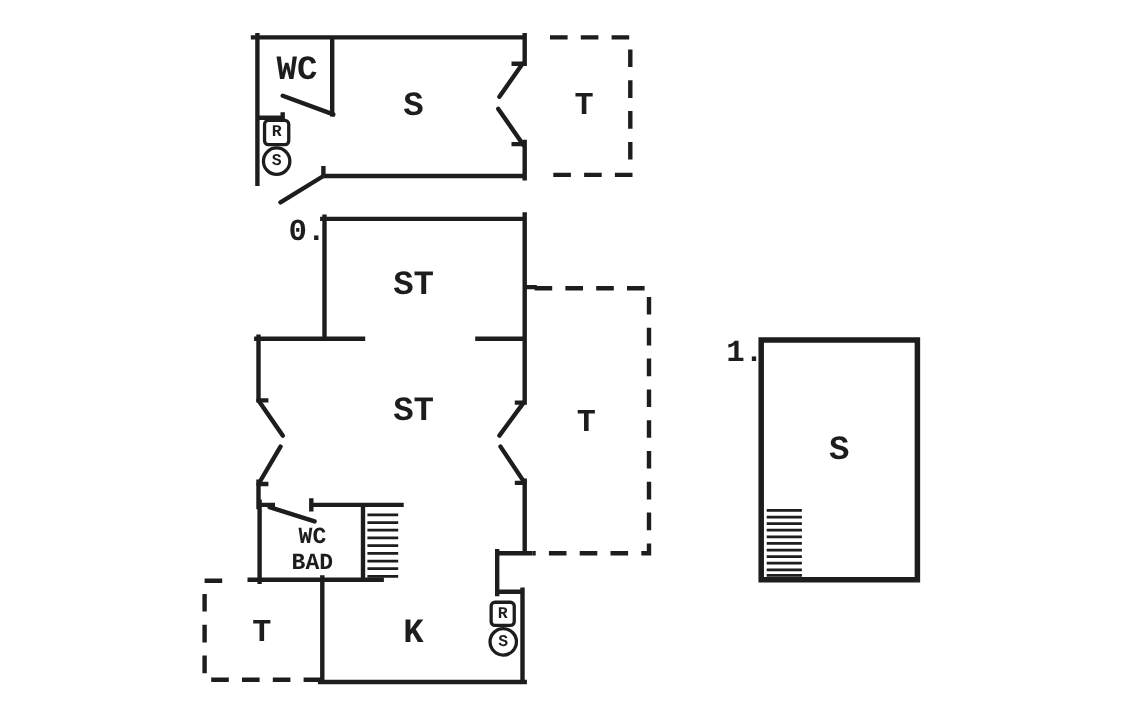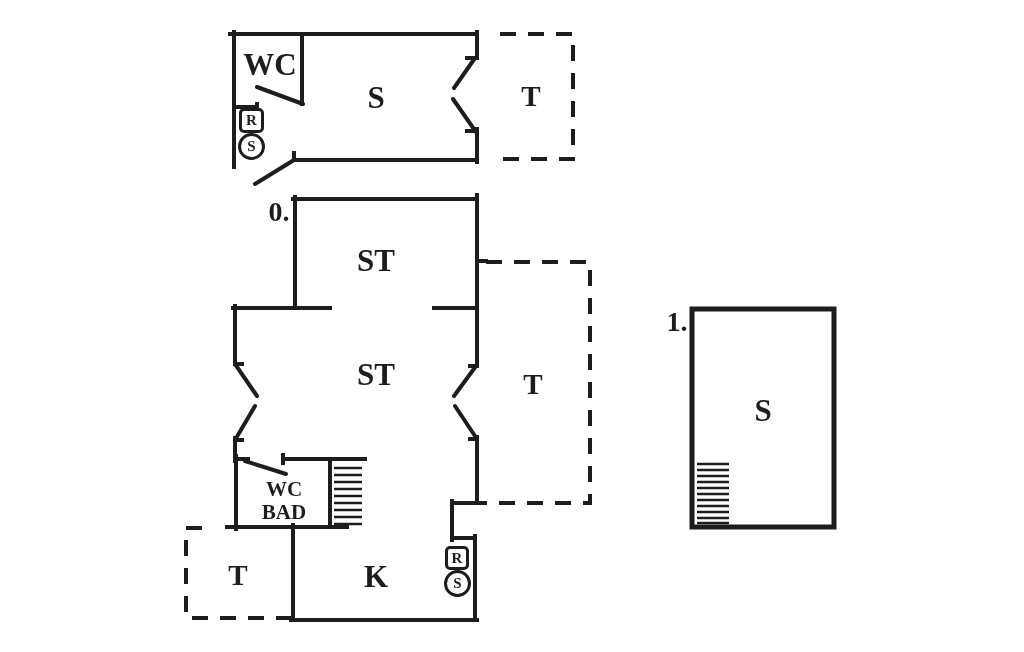--- a/index.html
+++ b/index.html
@@ -1,18 +1,18 @@
 <!DOCTYPE html>
 <html><head>
 <meta charset="utf-8">
 <style>
   html,body{margin:0;padding:0;background:#ffffff;}
   .canvas{
     position:relative;width:1024px;height:652px;background:#ffffff;
-    font-family:Liberation Serif, serif;overflow:hidden;
+    font-family:Liberation Mono, monospace;overflow:hidden;
   }
   .plan-svg{position:absolute;left:0;top:0;}
   .lbl{
     position:absolute;transform:translate(-50%,-50%);
     color:#1d1d1b;font-weight:600;white-space:nowrap;line-height:1;
   }
   .lbl-xl{font-size:31px;}
   .lbl-lg{font-size:29px;}
   .lbl-md{font-size:28px;}
   .lbl-sm{font-size:21px;line-height:23px;text-align:center;}

